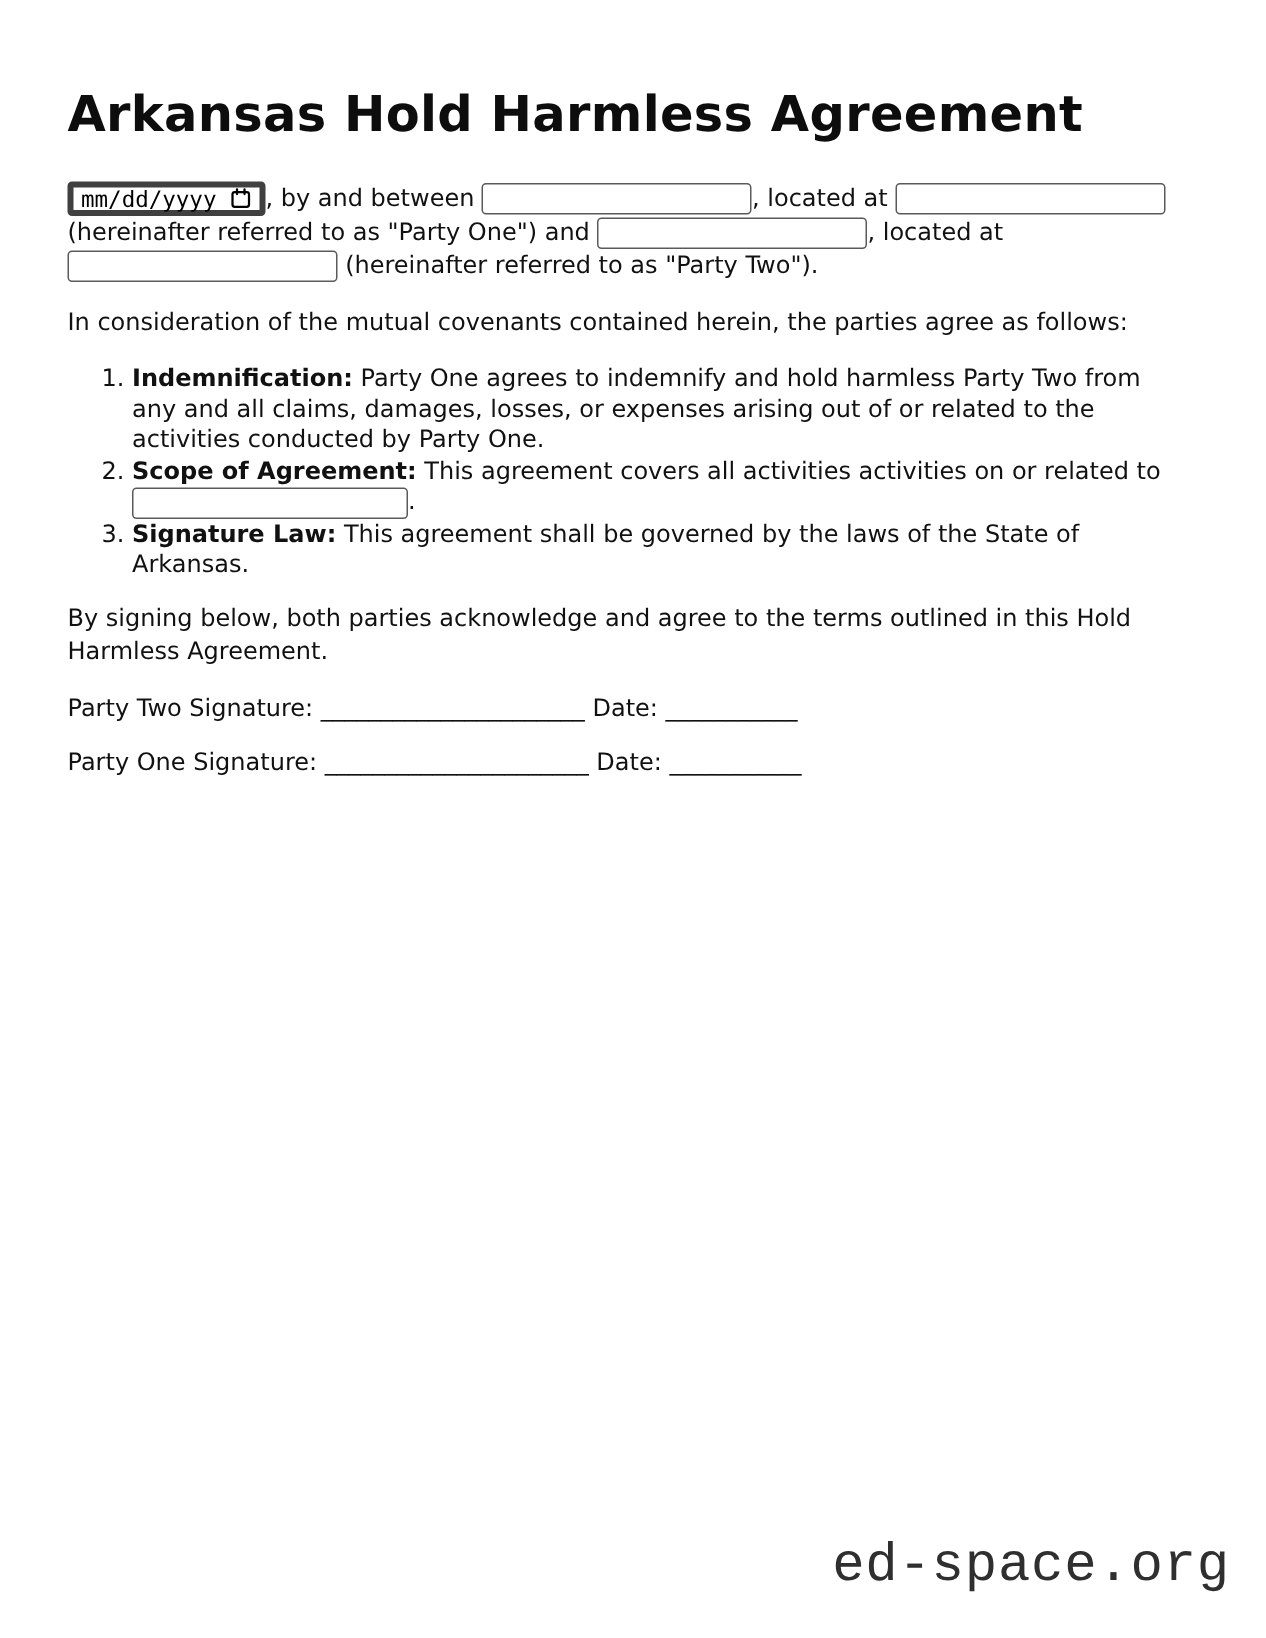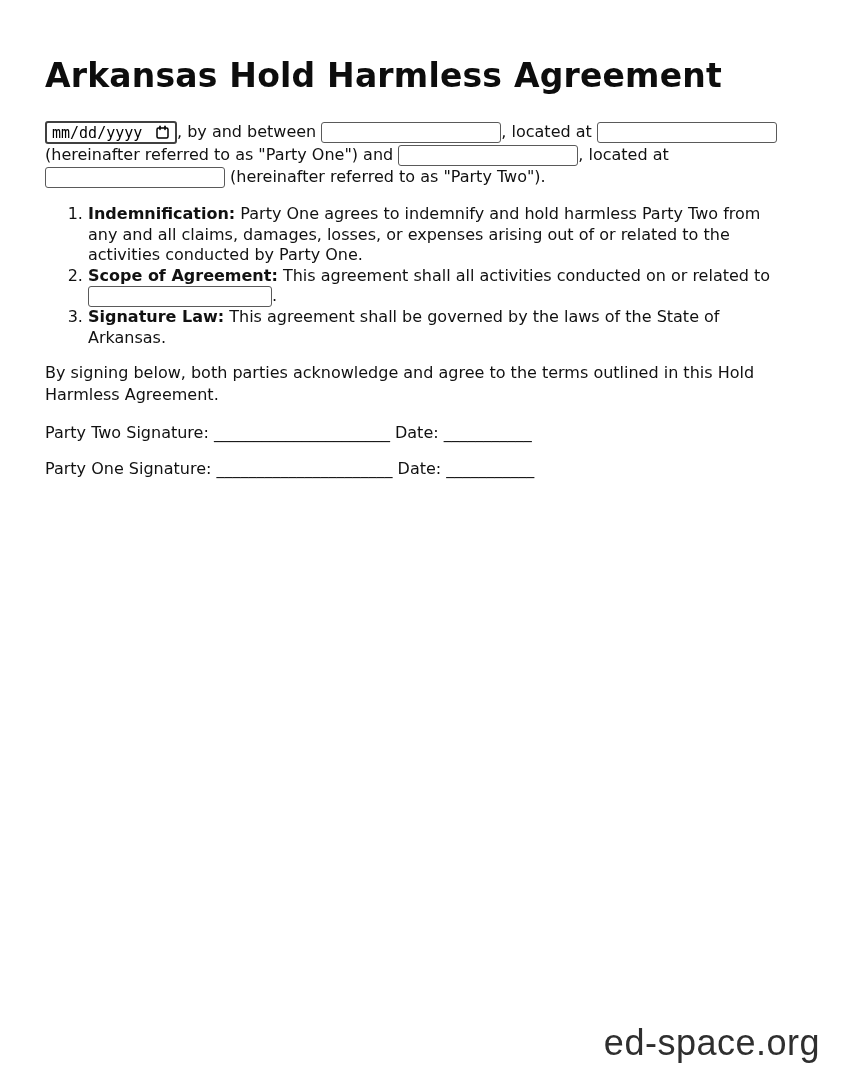--- a/index.html
+++ b/index.html
@@ -52,21 +52,21 @@
     outline: none;
   }
   input.blank.scope { width: 184px; }
   .datefield {
     display: inline-flex;
     justify-content: space-between;
     align-items: center;
     width: 132px;
     height: 23px;
     box-sizing: border-box;
-    border: 2px solid #404040;
+    border: 4px solid #404040;
     border-radius: 3px;
     background: #ffffff;
     padding: 0 5px;
     vertical-align: middle;
     cursor: default;
   }
   .datefield .date-ph {
     font-family: "DejaVu Sans Mono", monospace;
     font-size: 15px;
     color: #000000;
@@ -75,21 +75,21 @@
   .cal-icon svg { width: 15px; height: 15px; display: block; }
   .sig-par {
     margin: 0 0 14px 0;
     line-height: 22px;
     white-space: pre;
   }
   .watermark {
     position: absolute;
     right: 24px;
     bottom: 20px;
-    font-family: Liberation Sans, sans-serif;
+    font-family: Liberation Mono, monospace;
     font-size: 36px;
     font-weight: normal;
     color: #2f2f2f;
     letter-spacing: 0.5px;
   }
 </style>
 </head>
 <body>
 
 <div class="page">
@@ -100,24 +100,25 @@
         <span class="date-ph">mm/dd/yyyy</span>
         <span class="cal-icon">
           <svg viewBox="0 0 24 24" fill="none" stroke="#000000" stroke-width="2.4" stroke-linecap="round">
             <rect x="3.2" y="4.8" width="17.6" height="15.8" rx="2.4"></rect>
             <line x1="8" y1="2" x2="8" y2="7"></line>
             <line x1="16" y1="2" x2="16" y2="7"></line>
           </svg>
         </span>
       </span><span>, by and between </span><input type="text" class="blank" value="" style=""><span>, located at </span><input type="text" class="blank" value="" style=""><span> (hereinafter referred to as "Party One") and </span><input type="text" class="blank" value="" style=""><span>, located at </span><input type="text" class="blank" value="" style=""><span> (hereinafter referred to as "Party Two").</span></p>
 
+  <p class="body-par">In consideration of the mutual covenants contained herein, the parties agree as follows:</p>
 
   <ol class="terms-list">
     <li><b class="item-label">Indemnification:</b><span> Party One agrees to indemnify and hold harmless Party Two from any and all claims, damages, losses, or expenses arising out of or related to the activities conducted by Party One.</span></li>
-    <li><b class="item-label">Scope of Agreement:</b><span> This agreement shall all activities conducted on or related to </span><input type="text" class="blank scope" value="" style=""><span>.</span></li>
+    <li><b class="item-label">Scope of Agreement:</b><span> This agreement covers all activities activities on or related to </span><input type="text" class="blank scope" value="" style=""><span>.</span></li>
     <li><b class="item-label">Signature Law:</b><span> This agreement shall be governed by the laws of the State of Arkansas.</span></li>
   </ol>
 
   <p class="body-par">By signing below, both parties acknowledge and agree to the terms outlined in this Hold Harmless Agreement.</p>
 
   <p class="sig-par">Party Two Signature: ______________________ Date: ___________</p>
   <p class="sig-par">Party One Signature: ______________________ Date: ___________</p>
 
   <div class="watermark">ed-space.org</div>
 

